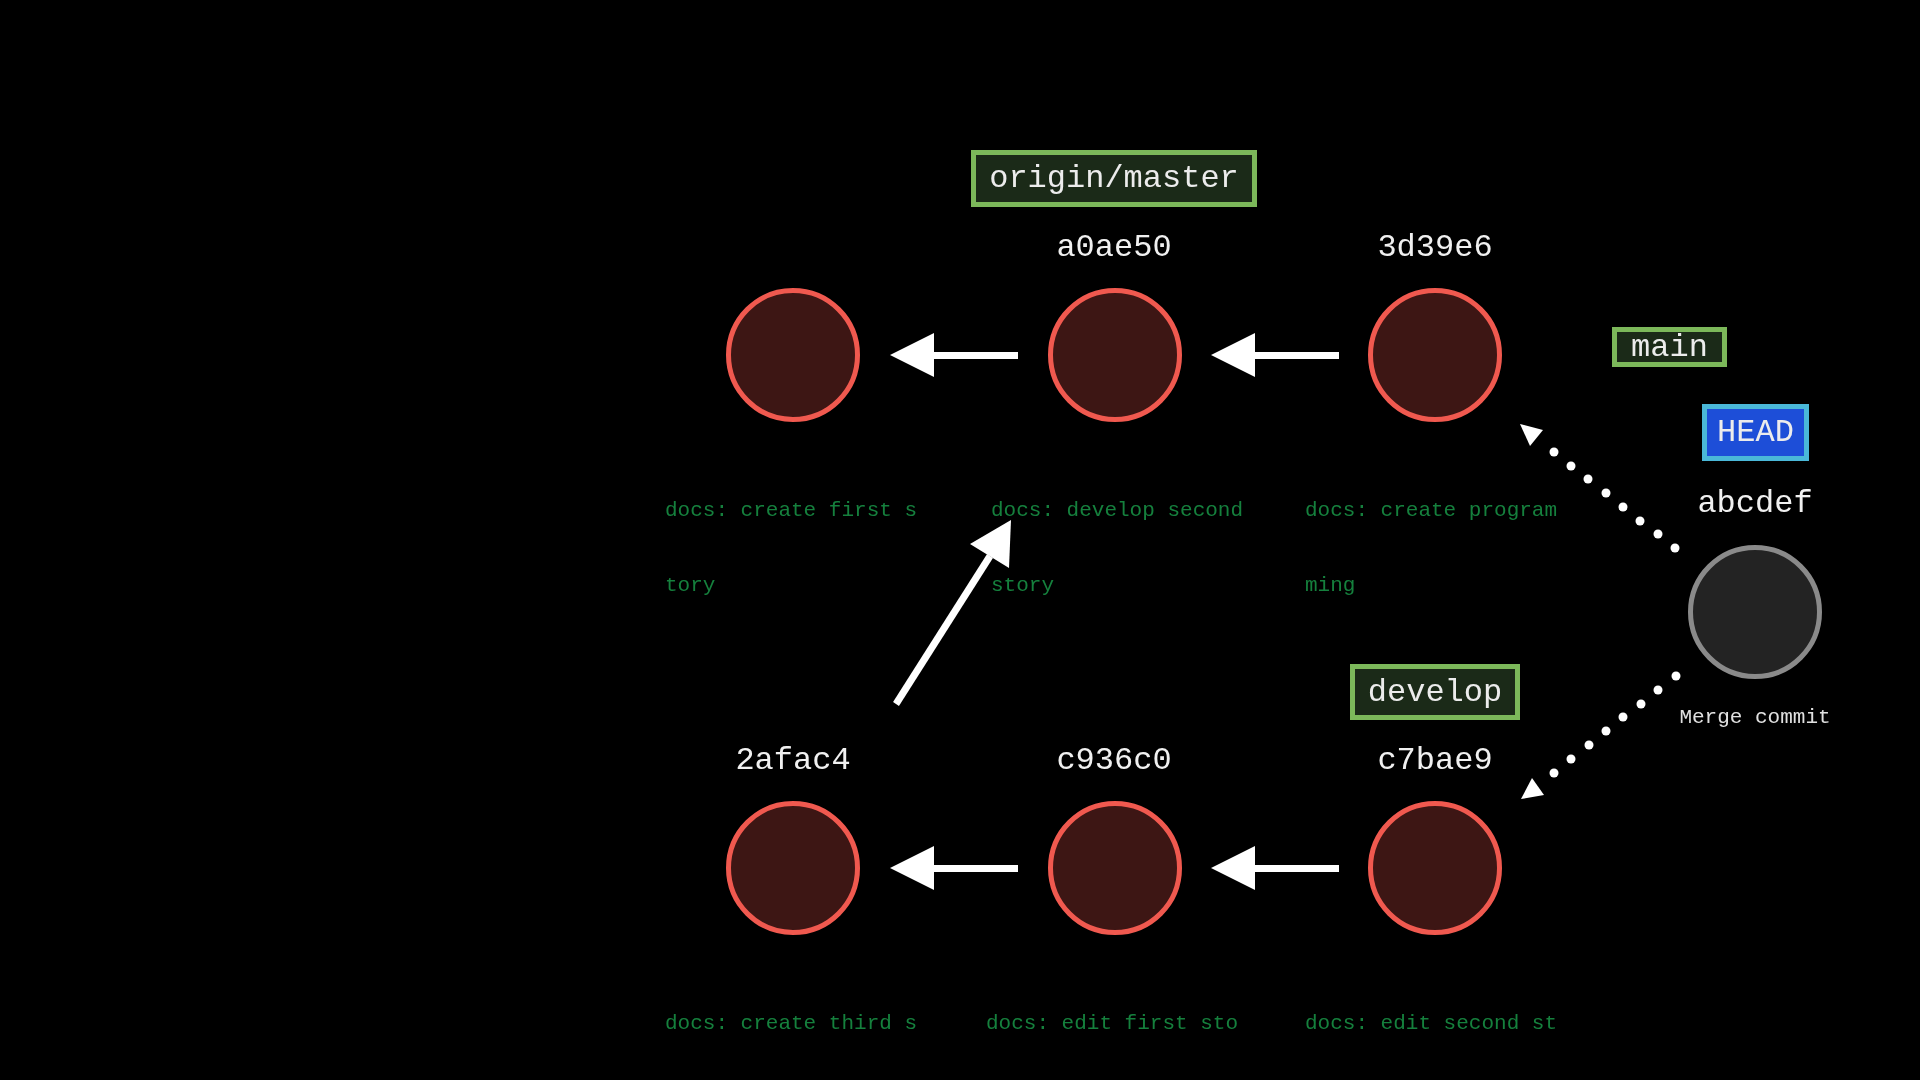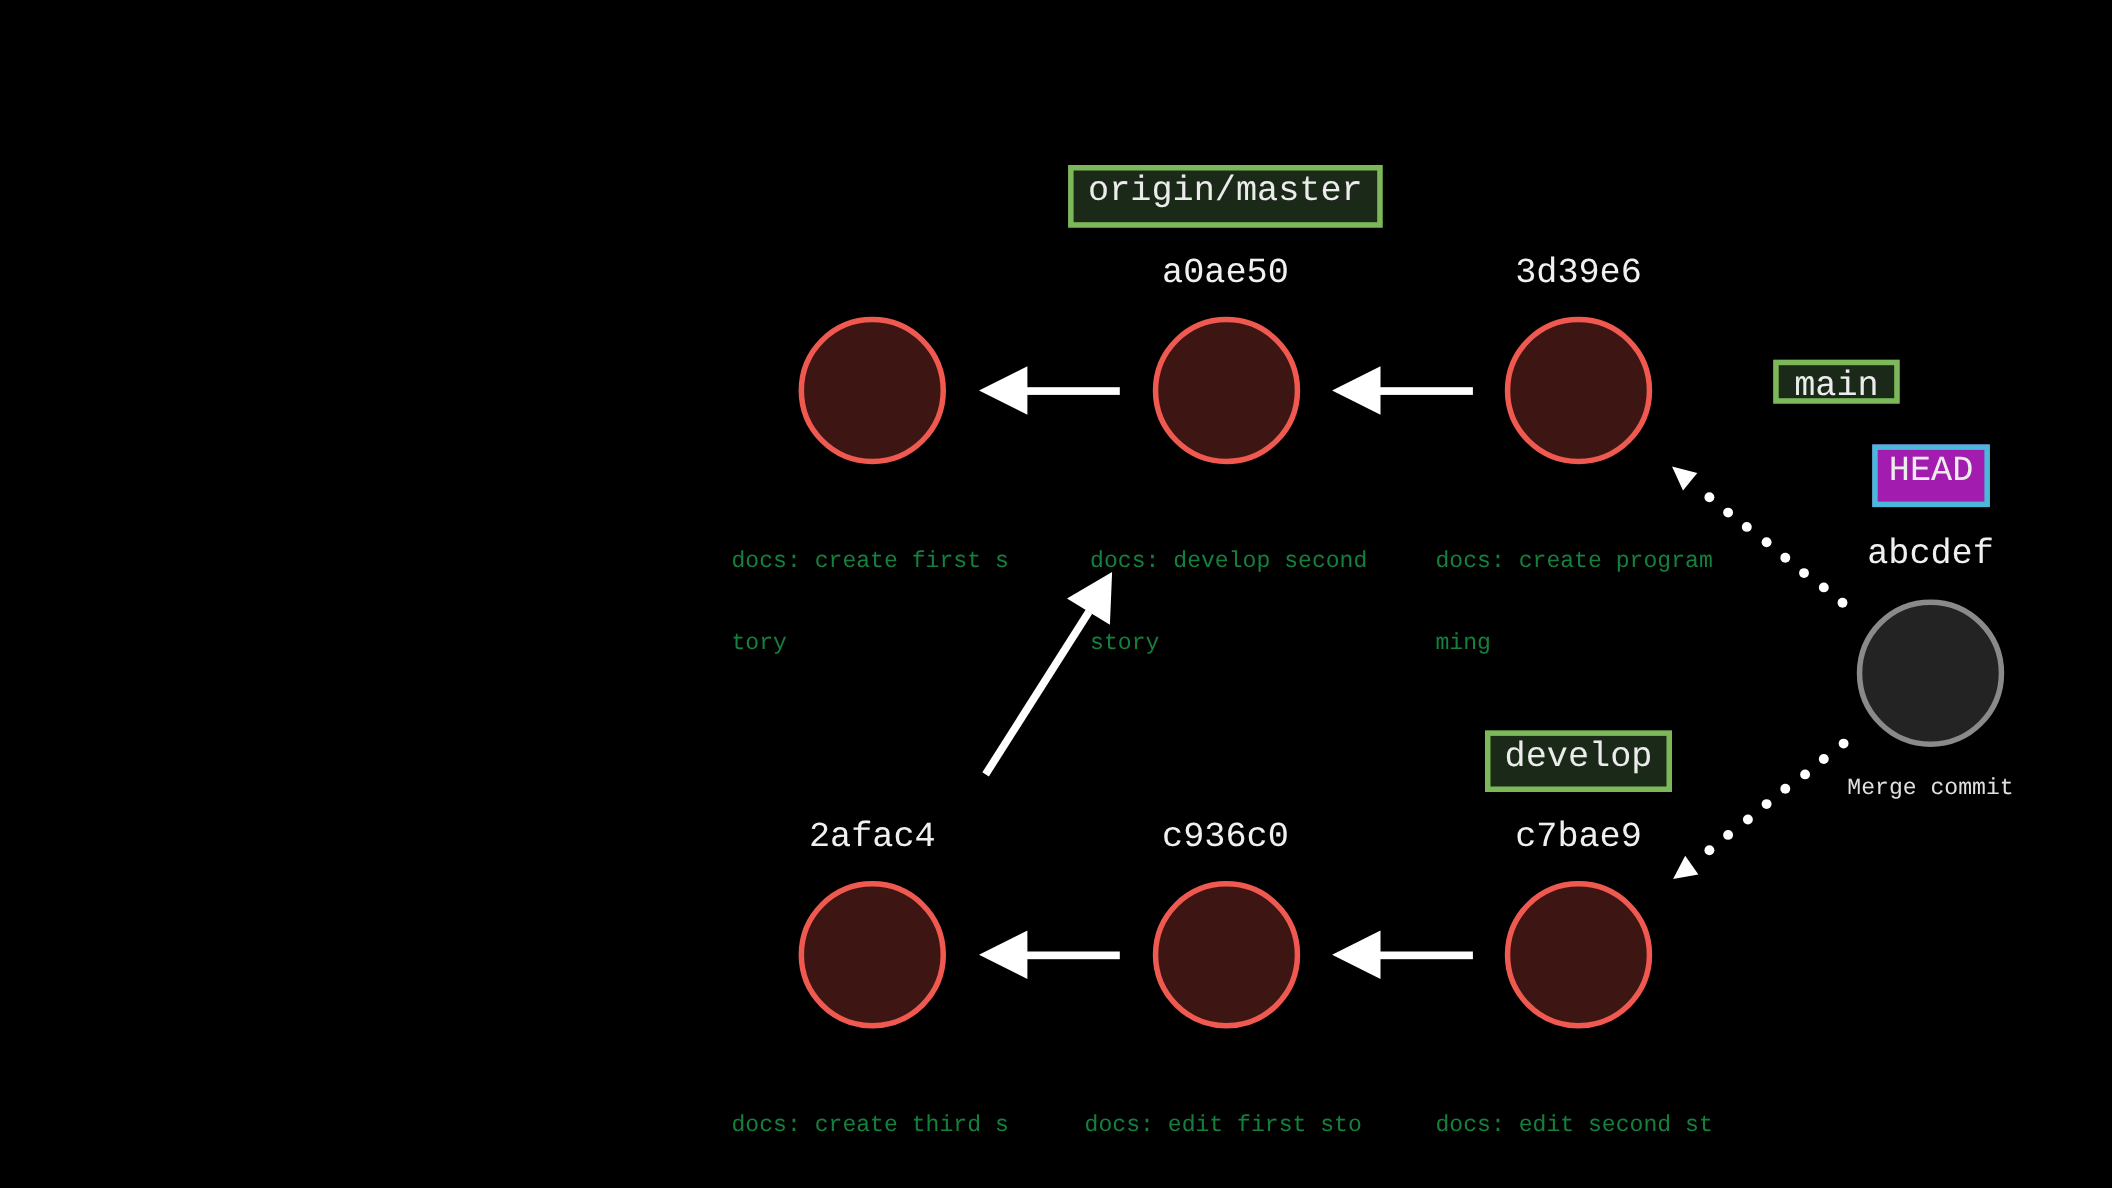--- a/index.html
+++ b/index.html
@@ -8,24 +8,24 @@
   #canvas { position:absolute; left:0; top:0; width:1920px; height:1080px; }
   .hash { position:absolute; width:240px; margin-left:-120px; text-align:center;
           font-size:32px; line-height:36px; color:#f0f0f0; white-space:pre; }
   .msg { position:absolute; font-size:21px; line-height:25px; color:#15803d; white-space:pre; }
   .merge-msg { position:absolute; width:240px; margin-left:-120px; text-align:center;
                font-size:21px; line-height:25px; color:#e0e0e0; }
   .commit { position:absolute; box-sizing:border-box; border-radius:50%; }
   .commit.normal { border:5px solid #f0594f; background:#3d1614; }
   .commit.merge { border:5px solid #8a8a8a; background:#232323; }
   .ref { position:absolute; box-sizing:border-box; border:5px solid;
-         display:flex; justify-content:center;
+         display:flex; align-items:center; justify-content:center;
          font-size:32px; color:#ececec; }
   .ref.branch { border-color:#7cb85a; background:#1b2a18; }
-  .ref.head { border-color:#4ab8d8; background:#a21caf; }
+  .ref.head { border-color:#4ab8d8; background:#1d4ed8; }
   svg { position:absolute; left:0; top:0; }
 </style>
 </head>
 <body>
 
 <div id="canvas">
 
   <svg width="1920" height="1080">
     <g fill="#ffffff" stroke="none">
 

